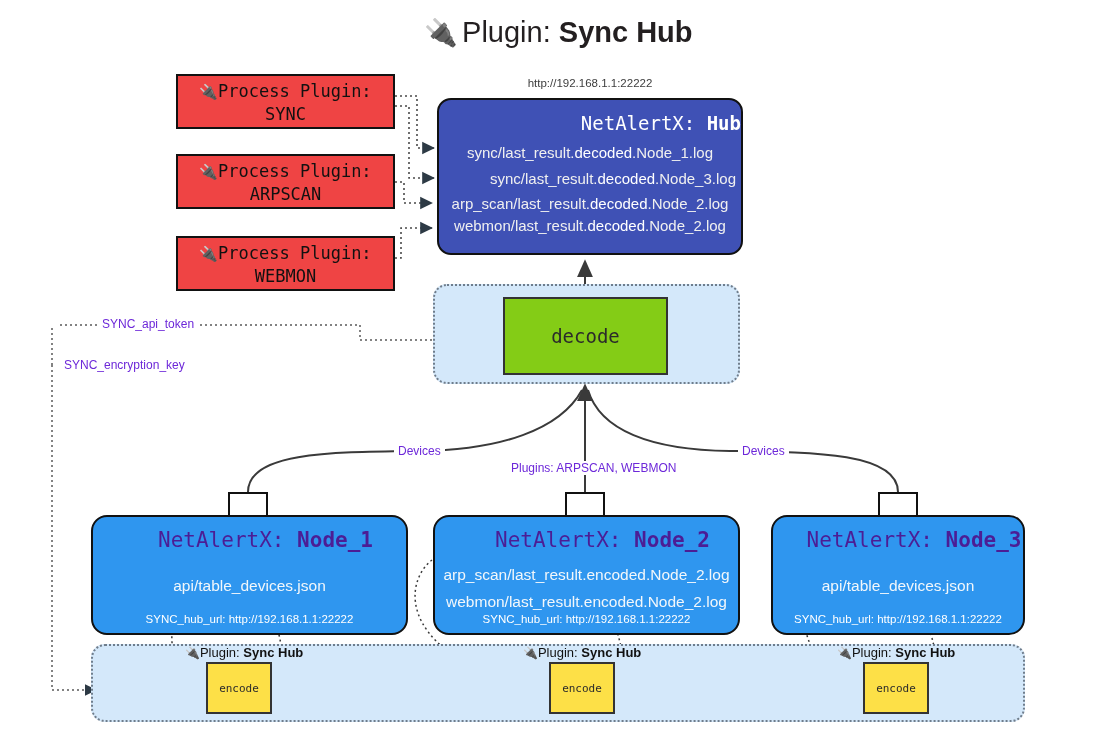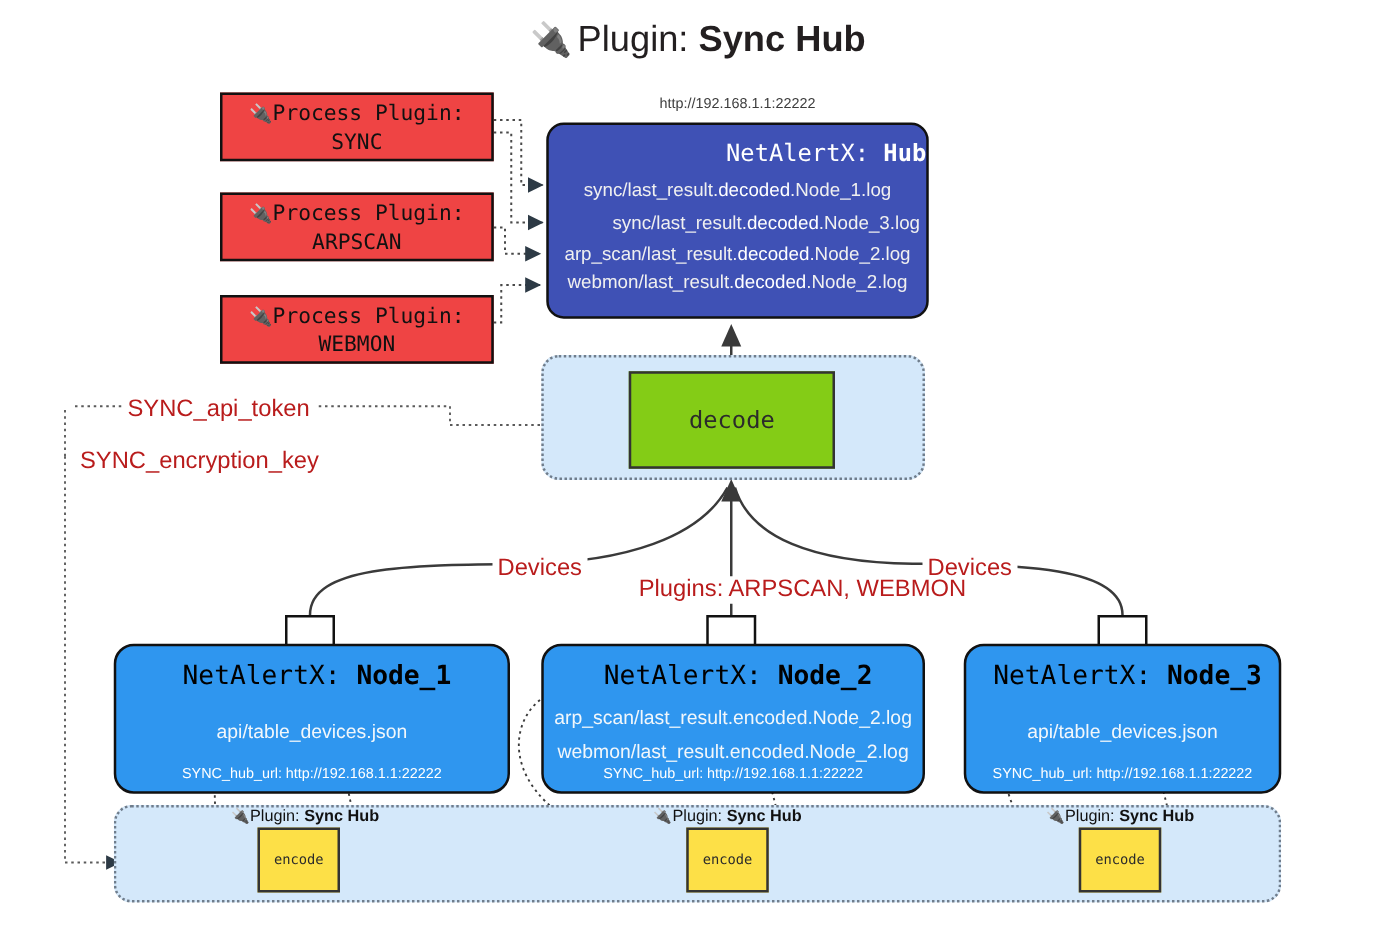--- a/index.html
+++ b/index.html
@@ -46,31 +46,31 @@
   .p3{left:176px;top:236px;}
 
   
   .decodewrap{left:433px;top:284px;width:307px;height:100px;background:#d4e8fa;
        border:2px dotted #6f7d8c;border-radius:14px;}
   .decodebox{left:503px;top:297px;width:165px;height:78px;background:#84cc16;border:2.5px solid #333;}
   .decodebox span{position:absolute;left:0;top:50%;transform:translateY(-50%);width:100%;
        text-align:center;font-family:"DejaVu Sans Mono","Liberation Mono",monospace;font-size:19px;color:#2b2b2b;}
 
   
-  .elabel{font-size:19px;color:#b91c1c;background:#ffffff;padding:0 4px;white-space:nowrap;}
+  .elabel{font-size:12px;color:#6d28d9;background:#ffffff;padding:0 4px;white-space:nowrap;}
   .lbl-api{left:98px;top:317px;}
   .lbl-enc{left:60px;top:358px;}
   .lbl-dev1{left:394px;top:444px;}
   .lbl-dev2{left:738px;top:444px;}
   .lbl-plugins{left:507px;top:461px;}
 
   
   .node{height:120px;background:#2f96ef;border:2.5px solid #111;border-radius:16px;}
-  .node .ntitle{position:absolute;left:4px;top:11px;width:100%;text-align:center;
-       font-family:"DejaVu Sans Mono","Liberation Mono",monospace;font-size:21px;color:#000000;white-space:nowrap;}
+  .node .ntitle{position:absolute;left:16px;top:11px;width:100%;text-align:center;
+       font-family:"DejaVu Sans Mono","Liberation Mono",monospace;font-size:21px;color:#4c1d95;white-space:nowrap;}
   .node .ntitle b{font-weight:bold;}
   .node .nline{position:absolute;left:0;width:100%;text-align:center;font-size:15.5px;color:#f2f7fb;
        white-space:nowrap;}
   .node .nurl{position:absolute;left:0;bottom:8px;width:100%;text-align:center;font-size:11.5px;color:#ffffff;
        white-space:nowrap;}
   .n1{left:91px;top:515px;width:317px;}
   .n2{left:433px;top:515px;width:307px;}
   .n3{left:771px;top:515px;width:254px;}
   .n1 .nline.a{top:60px;}
   .n3 .nline.a{top:60px;}

